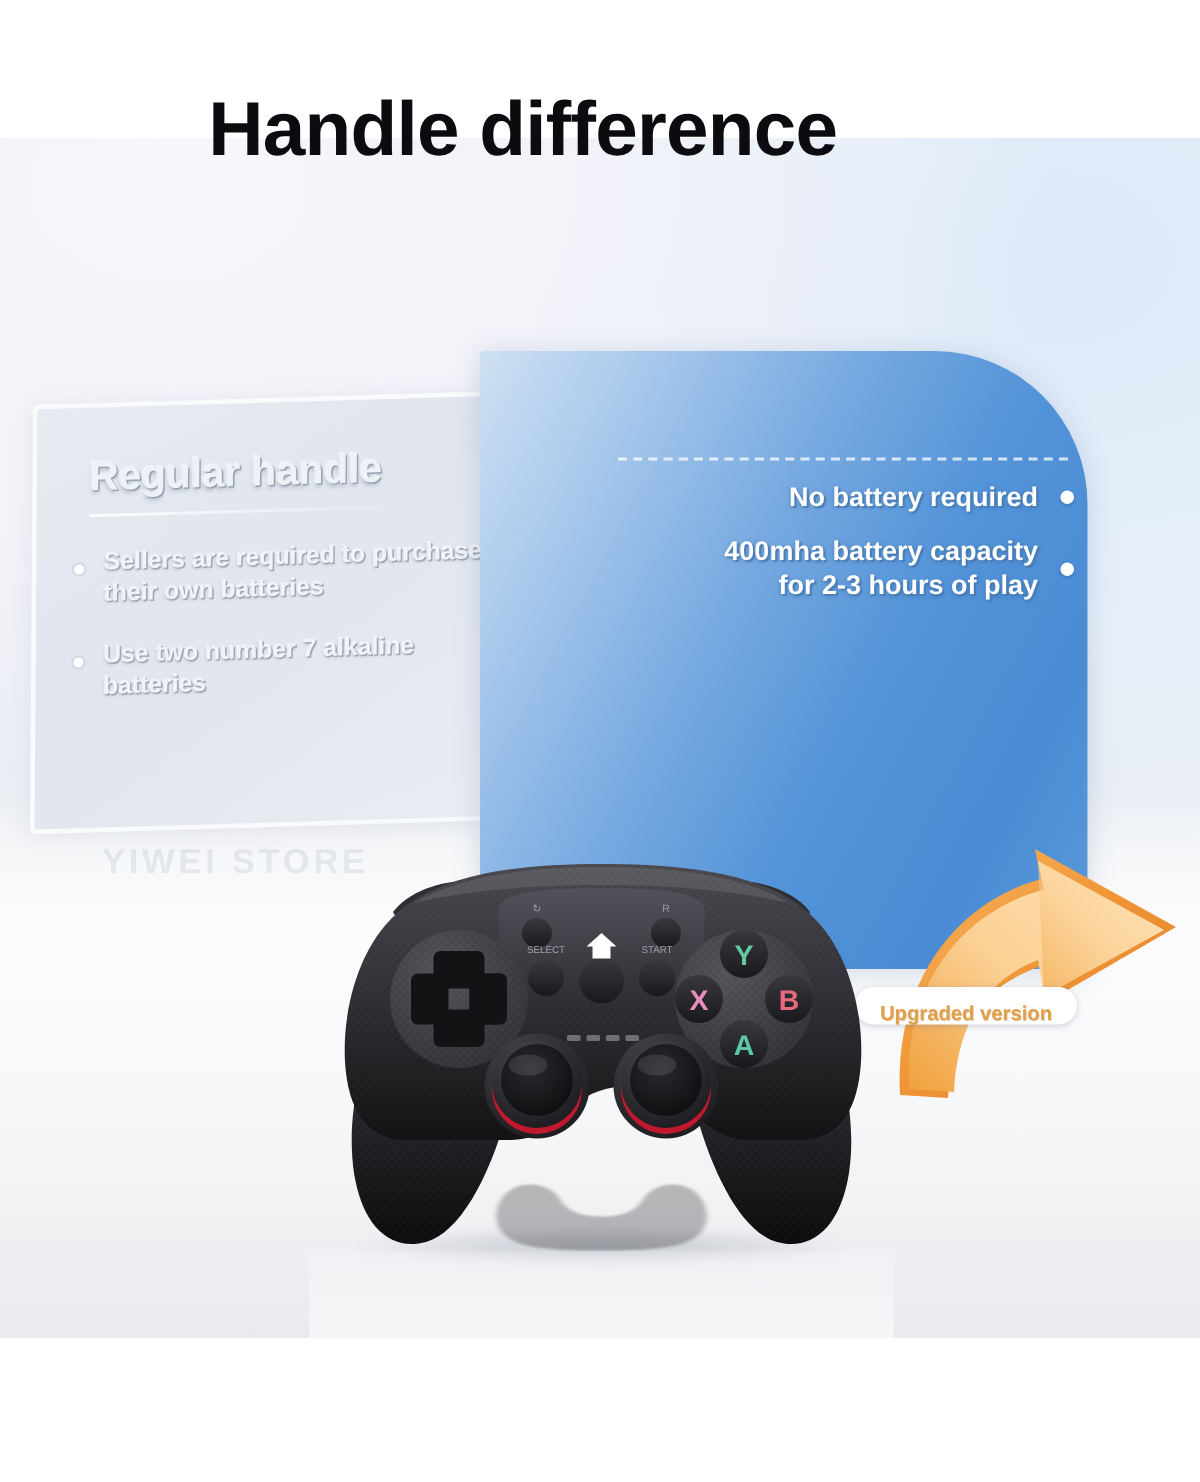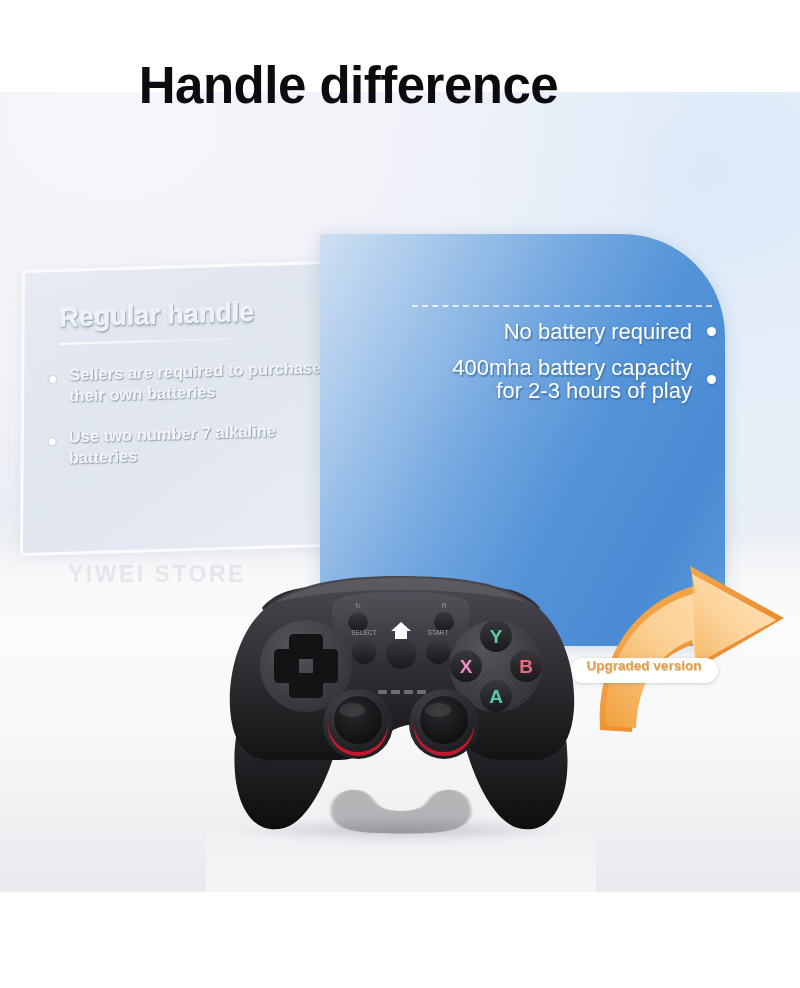--- a/index.html
+++ b/index.html
@@ -55,30 +55,30 @@
     border-top-right-radius:102px;border-top-left-radius:3px;
     box-shadow:0 3px 18px rgba(70,110,160,.22);}
   .rech-h{position:absolute;left:413px;top:172px;font-size:26px;font-weight:bold;color:#ffffff;
     text-shadow:1.5px 1.5px 0 rgba(70,120,175,.85),0 2px 5px rgba(45,90,145,.5);}
   .rech-div{position:absolute;left:412px;top:213px;width:300px;height:0;
     border-top:2px dashed rgba(255,255,255,.75);}
   .rech-list{position:absolute;left:400px;top:228px;width:318px;}
   .rech-item{position:relative;padding-right:26px;text-align:right;margin-bottom:13px;}
   .rech-item .dot{position:absolute;right:2px;top:50%;margin-top:-4.5px;width:9px;height:9px;border-radius:50%;
     background:#ffffff;box-shadow:0 1px 2px rgba(40,85,140,.45);}
-  .rech-txt{font-size:22px;font-weight:normal;line-height:23px;color:#ffffff;
+  .rech-txt{font-size:18px;font-weight:bold;line-height:23px;color:#ffffff;
     text-shadow:1.5px 1.5px 0 rgba(72,122,178,.8),0 1px 3px rgba(45,90,145,.45);}
 
   
   .arrow{position:absolute;left:572px;top:468px;width:220px;height:180px;}
 
   
   .badge{position:absolute;left:570px;top:566px;width:148px;height:25px;background:#ffffff;
     border-radius:13px;box-shadow:0 1px 4px rgba(90,110,140,.3);
-    display:flex;align-items:flex-start;justify-content:center;}
+    display:flex;align-items:flex-end;justify-content:center;}
   .badge span{font-size:13.5px;font-weight:bold;color:#e0a04e;
     text-shadow:.5px .5px 0 rgba(190,130,50,.45);}
 
   
   .pad{position:absolute;left:206px;top:480px;width:390px;height:265px;}
   .reflect{position:absolute;left:206px;top:742px;width:390px;height:110px;
     transform:scaleY(-.42);transform-origin:top center;opacity:.3;filter:blur(1.6px);}
   .reflect-mask{position:absolute;left:206px;top:742px;width:390px;height:112px;
     background:linear-gradient(180deg,rgba(250,250,252,.18) 0%,rgba(250,250,252,.72) 48%,#f6f7f9 88%);}
   .padshadow{position:absolute;left:236px;top:726px;width:330px;height:26px;border-radius:50%;

